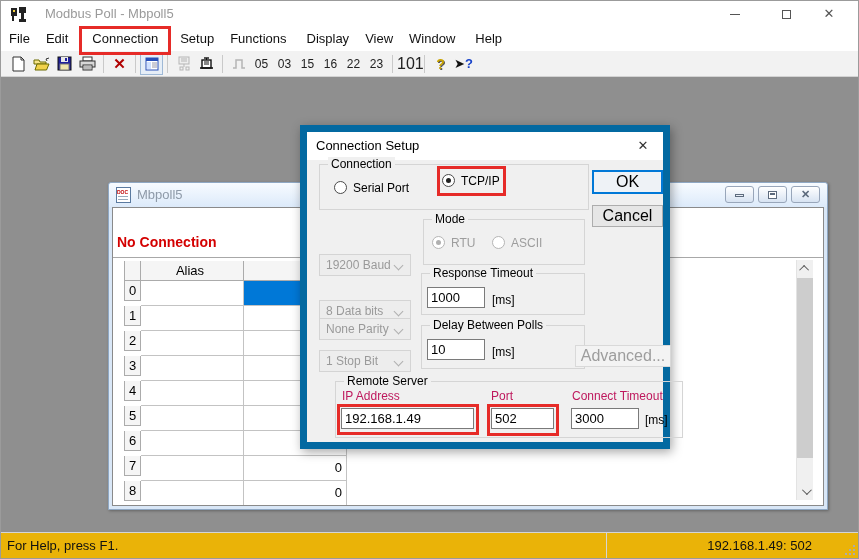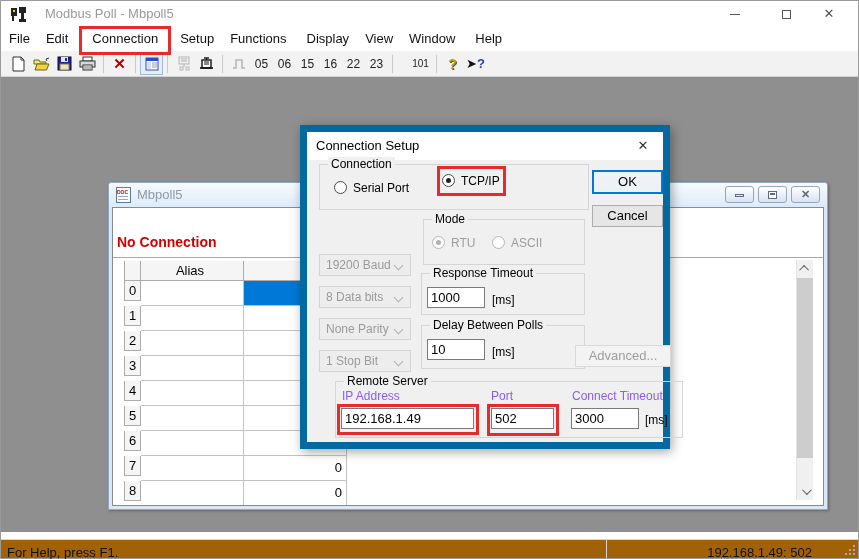--- a/index.html
+++ b/index.html
@@ -20,21 +20,21 @@
   .menubar { position:absolute; left:1px; right:1px; top:27px; height:24px; background:#fff; display:flex; align-items:center; padding-left:0; }
   .menu-item { padding:0 8px; height:24px; line-height:24px; color:#111; position:relative; }
   .red-box { position:absolute; border:3px solid #e62b28; pointer-events:none; z-index:30; }
   .menu-red { inset:-1px -5px -4px -5px; }
 
   
   .toolbar { position:absolute; left:1px; right:1px; top:51px; height:26px; background:#f2f2f2; border-bottom:1px solid #d3d3d3; display:flex; align-items:center; padding-left:6px; }
   .tbtn { width:23px; height:22px; display:flex; align-items:center; justify-content:center; }
   .tsep { width:1px; height:18px; background:#c9c9c9; margin:0 4px; }
   .tcode { width:23px; text-align:center; font-size:12px; color:#222; }
-  .tcode101 { font-size:10px;margin-left:12px; }
+  .tcode101 { font-size:16px; }
   .pressed { border:1px solid #9fb9d6; background:#e6eef7; }
   .x-glyph { color:#b00000; font-weight:bold; font-size:15px; }
   .q-glyph { color:#c9a300; font-weight:bold; font-size:14px; text-shadow:1px 1px 0 #555; }
   .helpptr { font-size:11px; }
   .helpptr .arrow { color:#111; font-size:13px; }
   .helpptr .q { color:#1742c9; font-weight:bold; font-size:13px; }
 
   
   .workspace { position:absolute; left:1px; right:1px; top:77px; height:455px; background:#8f8f8f; }
 
@@ -81,33 +81,33 @@
   .dlg-title { position:absolute; left:9px; top:6px; font-size:13px; color:#000; }
   .dlg-close { position:absolute; right:11px; top:5px; width:18px; height:18px; text-align:center; line-height:18px; font-size:13px; color:#333; }
   .groupbox { position:absolute; border:1px solid #d5d5d5; }
   .gb-label { position:absolute; top:-8px; left:8px; background:#f0f0f0; padding:0 3px; font-size:12px; color:#000; line-height:14px; }
   .radio { display:inline-block; width:13px; height:13px; border:1px solid #4a4a4a; border-radius:50%; background:#fff; vertical-align:-2px; position:relative; }
   .radio.checked::after { content:""; position:absolute; left:3px; top:3px; width:5px; height:5px; border-radius:50%; background:#222; }
   .radio.disabled { border-color:#b5b5b5; }
   .radio.disabled.checked::after { background:#b0b0b0; }
   .rlabel { font-size:12px; margin-left:6px; }
   .rlabel.dis { color:#9d9d9d; }
-  .btn { position:absolute; background:#e6e6e6; border:1px solid #adadad; text-align:center; font-size:13px; color:#000; }
+  .btn { position:absolute; background:#e6e6e6; border:1px solid #adadad; text-align:center; font-size:16px; color:#000; }
   .btn-ok { left:285px; top:38px; width:71px; height:24px; line-height:20px; border:2px solid #0078d7; background:#eef2f6; }
   .btn-cancel { left:285px; top:73px; width:71px; height:22px; line-height:20px; }
   .btn-adv { left:268px; top:213px; width:96px; height:22px; line-height:20px; color:#9d9d9d; background:#f3f3f3; border-color:#d9d9d9; }
   .combo { position:absolute; left:12px; width:92px; height:22px; background:#ededed; border:1px solid #d4d4d4; color:#9a9a9a; font-size:12px; line-height:20px; padding-left:6px; }
   .combo .chev { position:absolute; right:8px; top:7px; border-color:#b0b0b0; transform:rotate(225deg); }
   .tinput { border:1px solid #7a7a7a; background:#fff; height:21px; font-family:"Liberation Sans",sans-serif; font-size:13px; padding:0 3px; }
   .unit { font-size:12px; color:#000; }
-  .flabel { position:absolute; font-size:12px; color:#8b5cf6; }
+  .flabel { position:absolute; font-size:12px; color:#be185d; }
   .relwrap { position:relative; display:inline-block; }
 
   
-  .statusbar { position:absolute; left:1px; right:1px; bottom:1px; height:19px; background:#a16207; border-top:1px solid #d5d5d5; }
+  .statusbar { position:absolute; left:1px; right:1px; bottom:1px; height:26px; background:#eab308; border-top:1px solid #d5d5d5; }
   .status-left { position:absolute; left:6px; top:5px; color:#111; }
   .status-right-panel { position:absolute; right:0; top:0; bottom:0; width:252px; border-left:1px solid #d5d5d5; }
   .status-right { position:absolute; right:46px; top:5px; color:#111; }
   .grip { position:absolute; right:2px; bottom:2px; width:13px; height:13px; }
   .grip i { position:absolute; width:2px; height:2px; background:#ababab; }
   .grip i:nth-child(1){ right:1px; bottom:1px; }
   .grip i:nth-child(2){ right:5px; bottom:1px; } .grip i:nth-child(3){ right:1px; bottom:5px; }
   .grip i:nth-child(4){ right:9px; bottom:1px; } .grip i:nth-child(5){ right:5px; bottom:5px; } .grip i:nth-child(6){ right:1px; bottom:9px; }
 </style>
 </head>
@@ -212,21 +212,21 @@
           <line x1="5" y1="8" x2="10" y2="8" stroke="#111"></line>
         </svg>
     </span>
     <span class="tsep"></span>
     <span class="tbtn">
       <svg width="14" height="12" viewBox="0 0 14 12">
           <polyline points="1,10 4,10 4,2 10,2 10,10 13,10" fill="none" stroke="#b5b5b5" stroke-width="1.5"></polyline>
         </svg>
     </span>
     <span class="tcode">05</span>
-    <span class="tcode">06</span>
+    <span class="tcode">03</span>
     <span class="tcode">15</span>
     <span class="tcode">16</span>
     <span class="tcode">22</span>
     <span class="tcode">23</span>
     <span class="tsep"></span>
     <span class="tcode tcode101">101</span>
     <span class="tsep"></span>
     <span class="tbtn">
         <span class="q-glyph">?</span>
       </span>
@@ -330,21 +330,21 @@
       <span class="relwrap" style="position:absolute; left:122px; top:8px;">
         <span class="radio checked"></span><span class="rlabel">TCP/IP</span>
         <span class="red-box" style="inset:-7px -6px -8px -5px;"></span>
       </span>
     </div>
 
     <button class="btn btn-ok">OK</button>
     <button class="btn btn-cancel">Cancel</button>
 
     <div class="combo" style="top:122px;"><span>19200 Baud</span><span class="chev"></span></div>
-    <div class="combo" style="top:154px;"><span>8 Data bits</span><span class="chev"></span></div>
+    <div class="combo" style="top:168px;"><span>8 Data bits</span><span class="chev"></span></div>
     <div class="combo" style="top:186px;"><span>None Parity</span><span class="chev"></span></div>
     <div class="combo" style="top:218px;"><span>1 Stop Bit</span><span class="chev"></span></div>
 
     <div class="groupbox" style="left:116px; top:87px; width:162px; height:46px;">
       <span class="gb-label">Mode</span>
       <span style="position:absolute; left:8px; top:15px;">
         <span class="radio checked disabled"></span><span class="rlabel dis">RTU</span>
       </span>
       <span style="position:absolute; left:68px; top:15px;">
         <span class="radio disabled"></span><span class="rlabel dis">ASCII</span>

